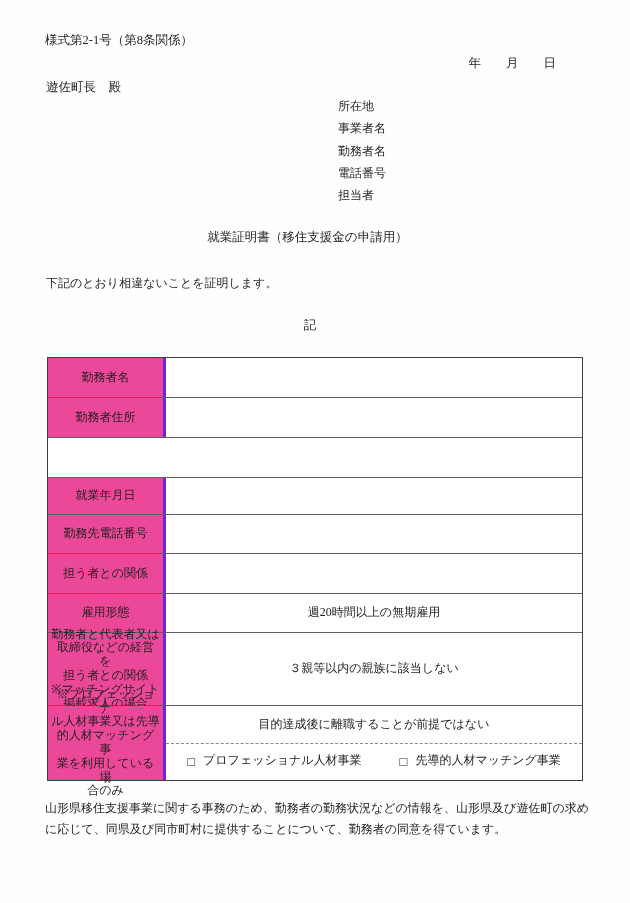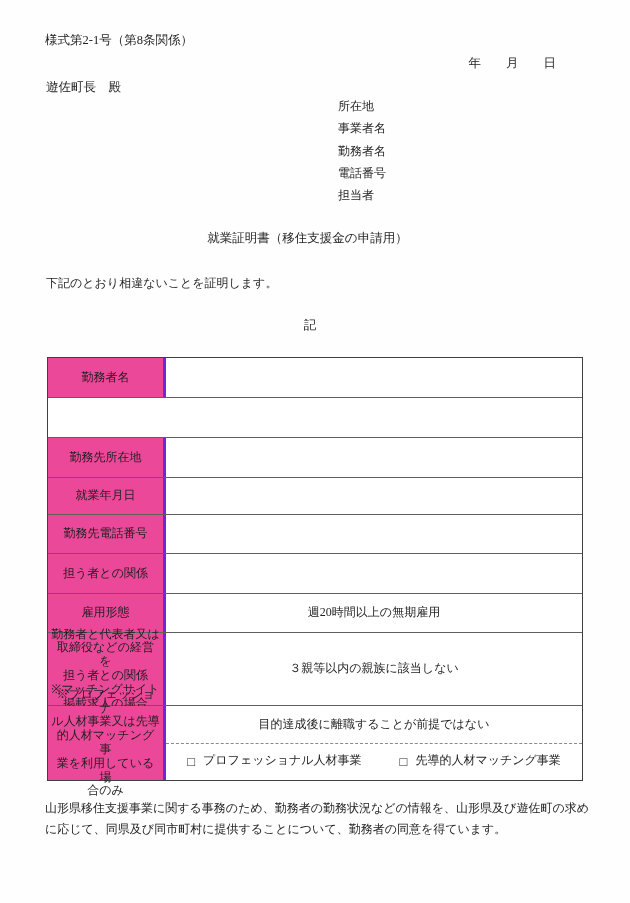--- a/index.html
+++ b/index.html
@@ -18,21 +18,21 @@
     font-size: 12px;
     line-height: 1.3;
   }
   .form-number { position: absolute; left: 45px; top: 32px; font-size: 12.5px; }
   .date-line   { position: absolute; right: 74px; top: 55px; font-size: 12.5px; }
   .addressee   { position: absolute; left: 46px; top: 79px; font-size: 12.5px; }
   .sender-fields { position: absolute; left: 338px; top: 99px; }
   .sender-fields div { height: 22.3px; font-size: 12px; }
   .doc-title {
     position: absolute; left: 0; top: 230px; width: 615px;
-    text-align: center; font-size: 12.5px;
+    text-align: center; font-size: 12.5px; font-family: Liberation Mono, monospace;
   }
   .declaration { position: absolute; left: 46px; top: 276px; font-size: 12px; }
   .ki-marker {
     position: absolute; left: 0; top: 317px; width: 620px;
     text-align: center; font-size: 12.5px;
   }
   .form-table {
     position: absolute; left: 47px; top: 357px; width: 536px;
     border: 1.5px solid #3f3f3f;
     display: flex; flex-direction: column;
@@ -95,25 +95,25 @@
   <div class="ki-marker">記</div>
 
   <div class="form-table">
 
     <div class="trow" style="height:40px">
       <div class="tlabel">勤務者名</div>
       <div class="tvalue"></div>
     </div>
 
     <div class="trow" style="height:40px">
+      <div class="tlabel">勤務者住所</div>
       <div class="tvalue"></div>
     </div>
 
     <div class="trow" style="height:40px">
-      <div class="tlabel">勤務先所在地</div>
       <div class="tvalue"></div>
     </div>
 
     <div class="trow" style="height:37px">
       <div class="tlabel">就業年月日</div>
       <div class="tvalue"></div>
     </div>
 
     <div class="trow" style="height:39px">
       <div class="tlabel">勤務先電話番号</div>

